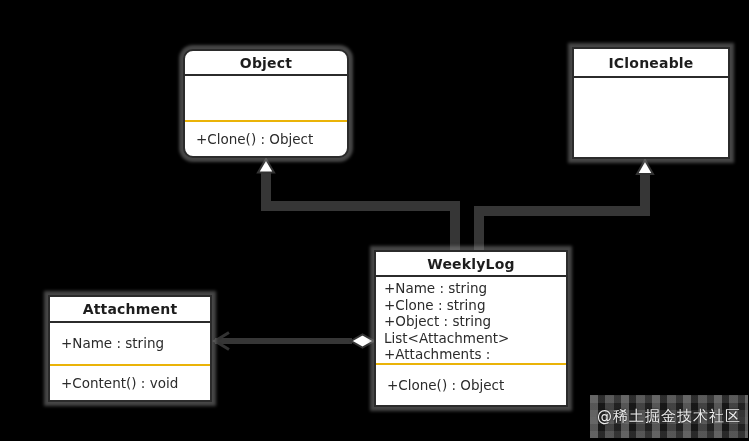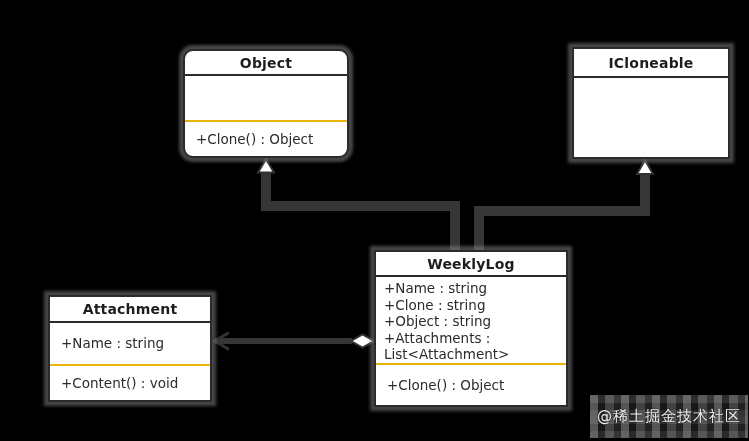--- a/index.html
+++ b/index.html
@@ -126,22 +126,22 @@
     <div class="uml-header">ICloneable</div>
     <div class="uml-section fill"></div>
   </div>
 
   <div class="uml-class" id="box-weeklylog">
     <div class="uml-header">WeeklyLog</div>
     <div class="uml-section divided sec-attrs">
       <div class="mline">+Name : string</div>
       <div class="mline">+Clone : string</div>
       <div class="mline">+Object : string</div>
+      <div class="mline">List&lt;Attachment&gt;</div>
       <div class="mline">+Attachments :</div>
-      <div class="mline">List&lt;Attachment&gt;</div>
     </div>
     <div class="uml-section fill single-member">
       <span class="mline">+Clone() : Object</span>
     </div>
   </div>
 
   <div class="uml-class" id="box-attachment">
     <div class="uml-header">Attachment</div>
     <div class="uml-section divided sec-attrs single-member">
       <span class="mline">+Name : string</span>

